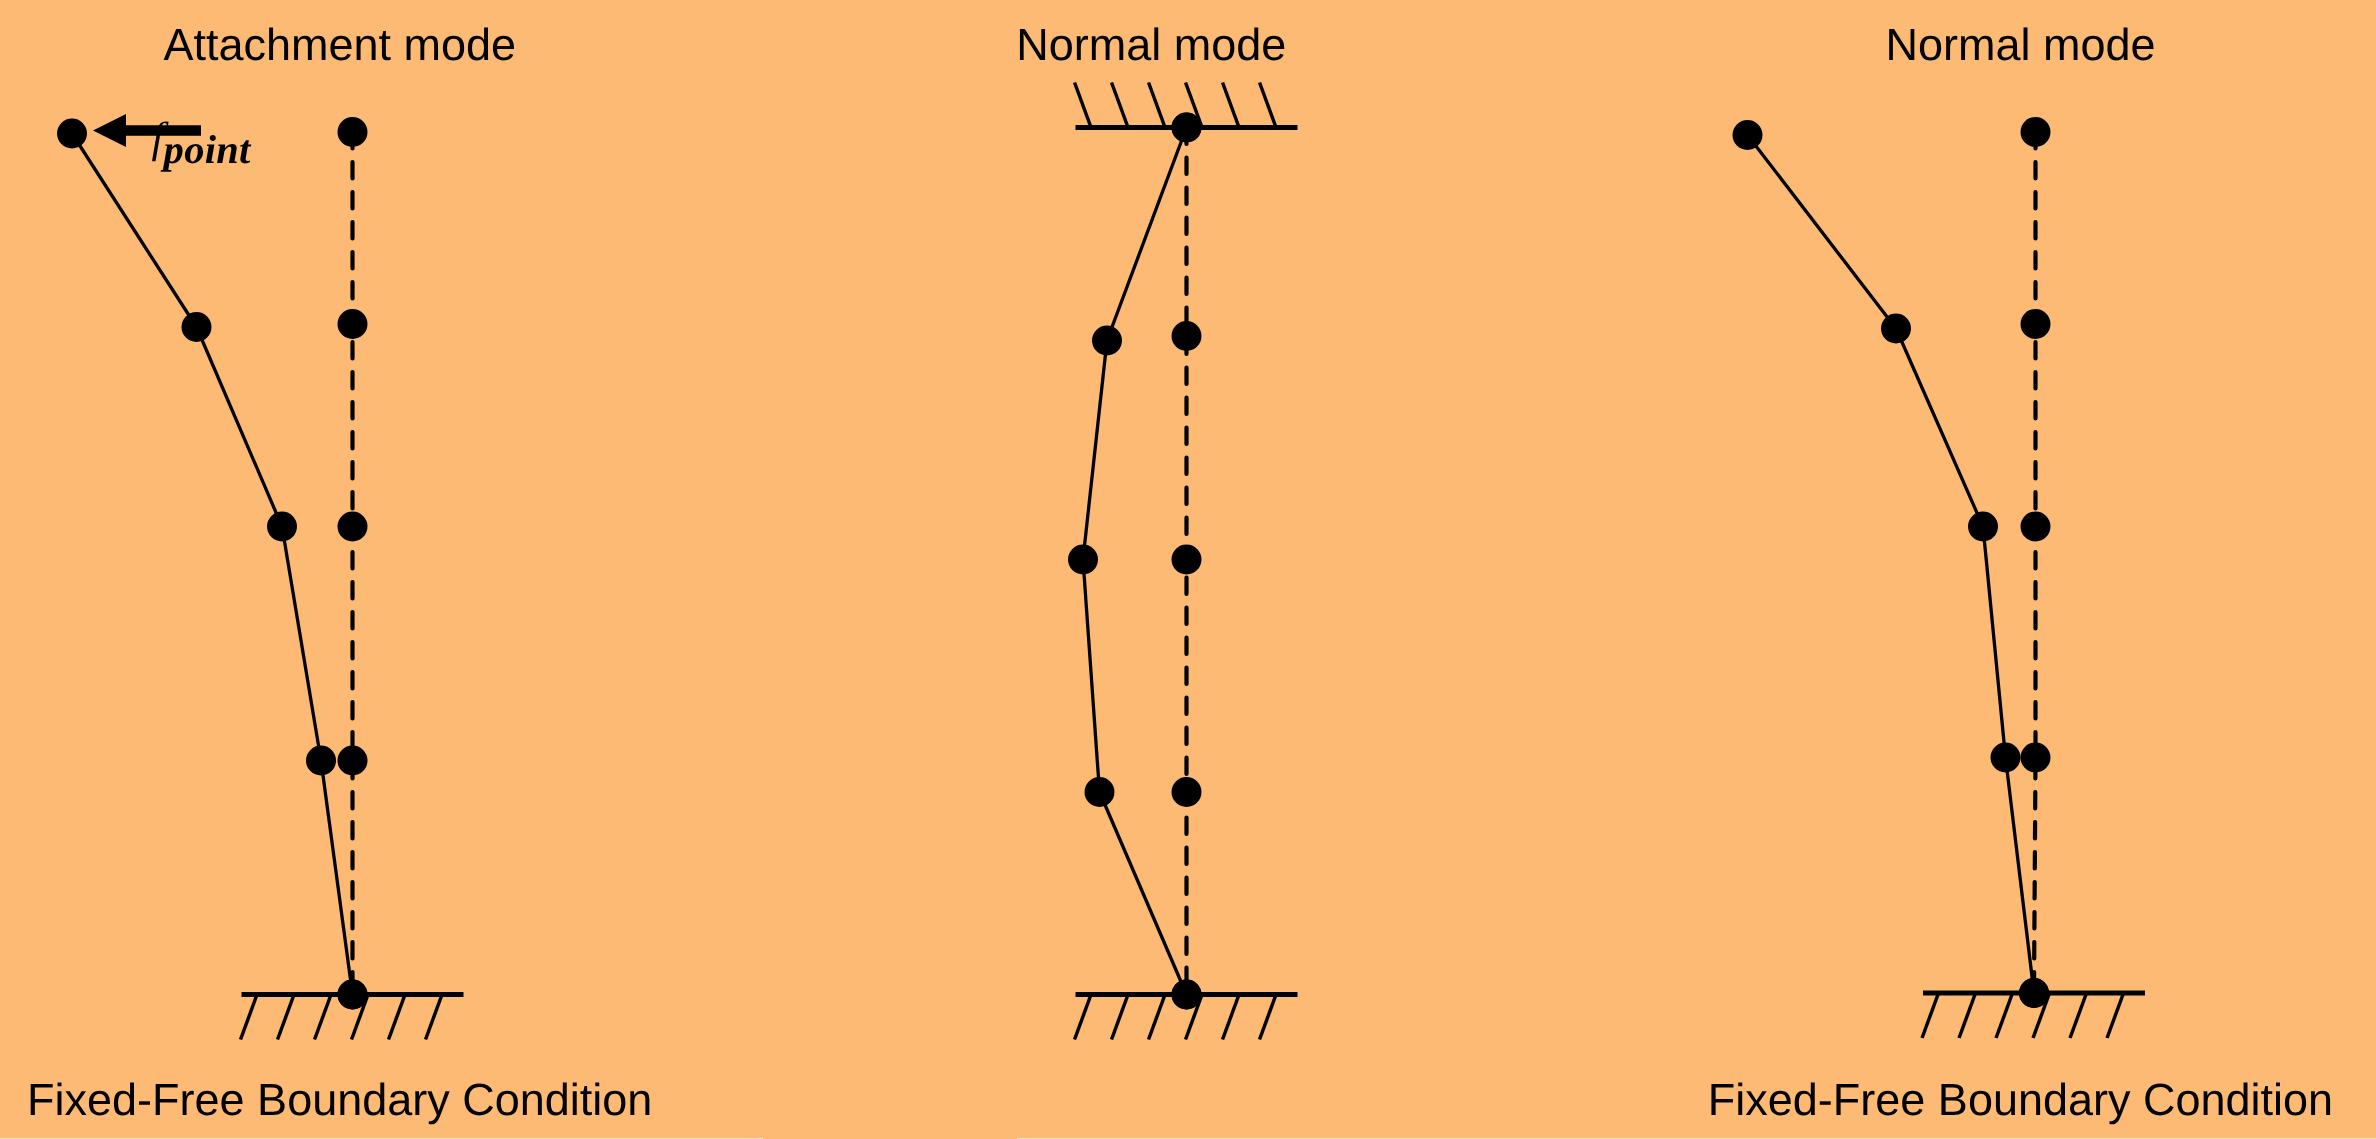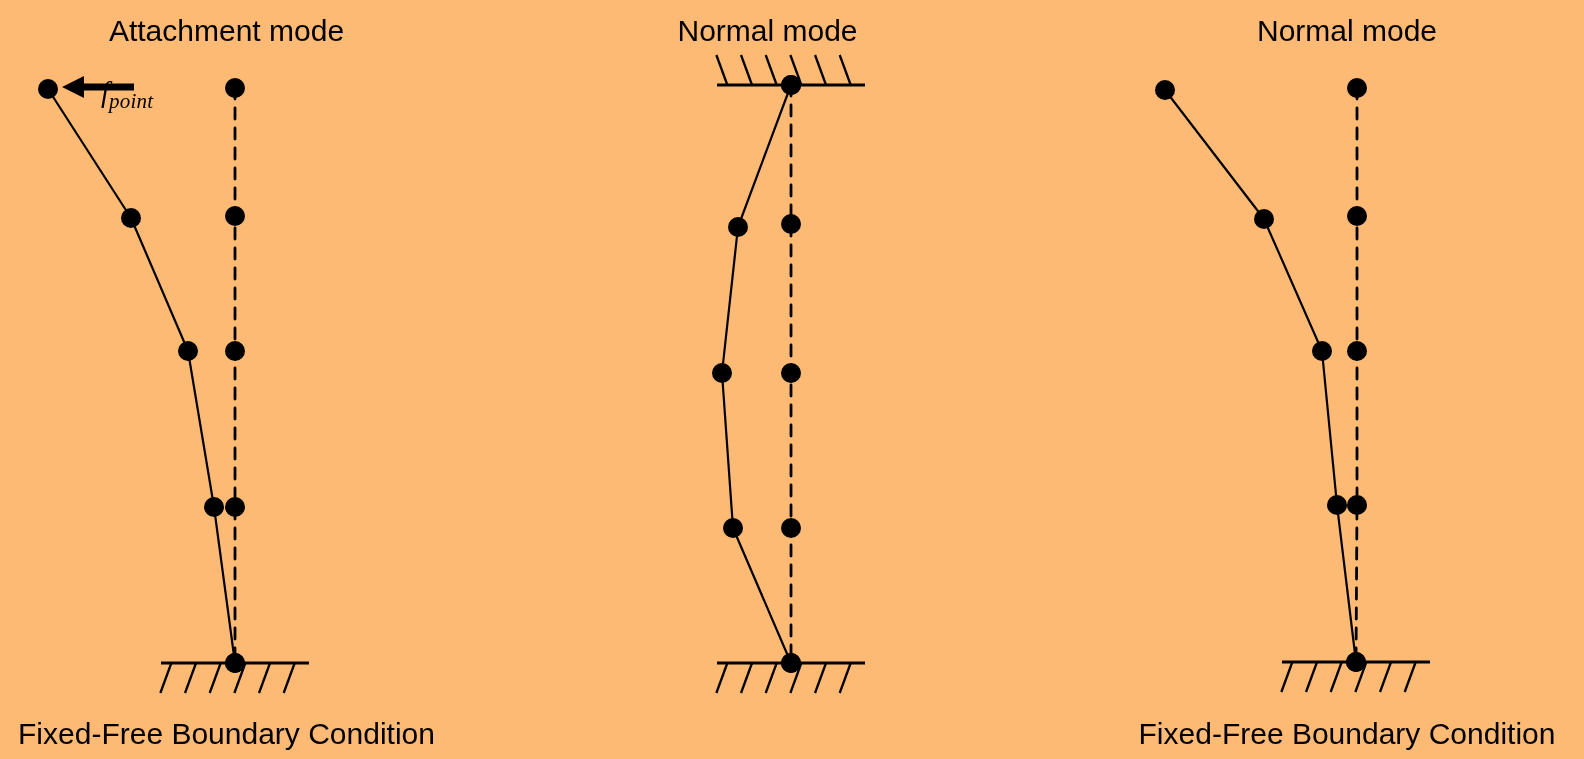--- a/index.html
+++ b/index.html
@@ -56,23 +56,24 @@
   }
   .force-label {
     position: absolute;
     font-family: "Liberation Serif", serif;
     font-style: italic;
     font-size: 29px;
     color: #000000;
     white-space: nowrap;
   }
   .force-label .sub {
-    font-size: 21px;
+    font-size: 27px;
     vertical-align: -0.28em;
     letter-spacing: 0.2px;
+    font-weight: bold;
   }
 </style>
 </head>
 <body>
 
 <div id="figure">
 
   <div class="panel" style="left:0px; width:453px;">
     <div class="panel-title">Attachment mode</div>
     <div class="panel-caption">Fixed-Free Boundary Condition</div>

